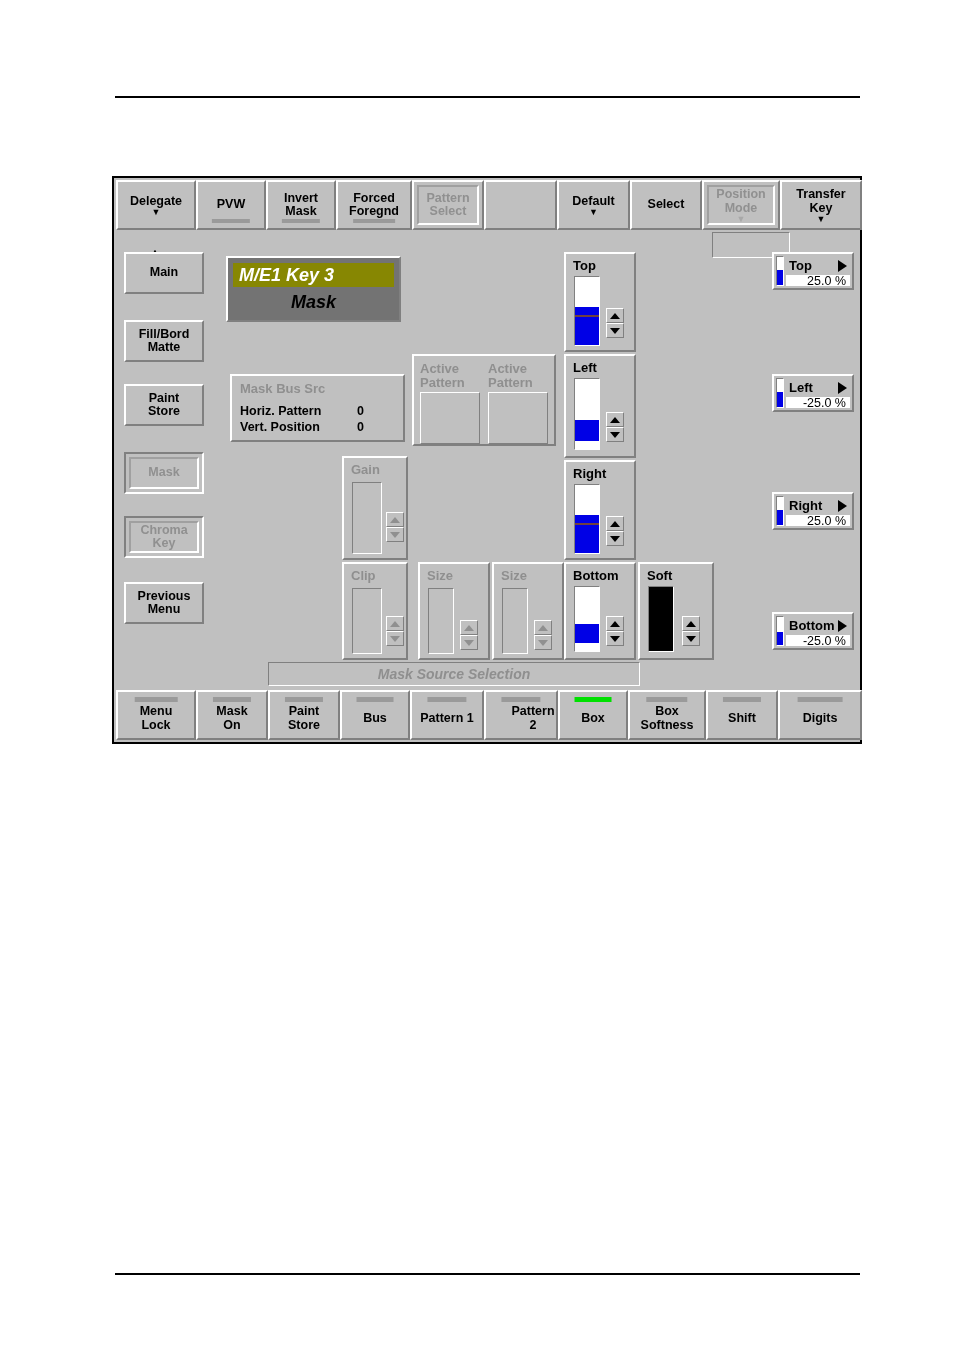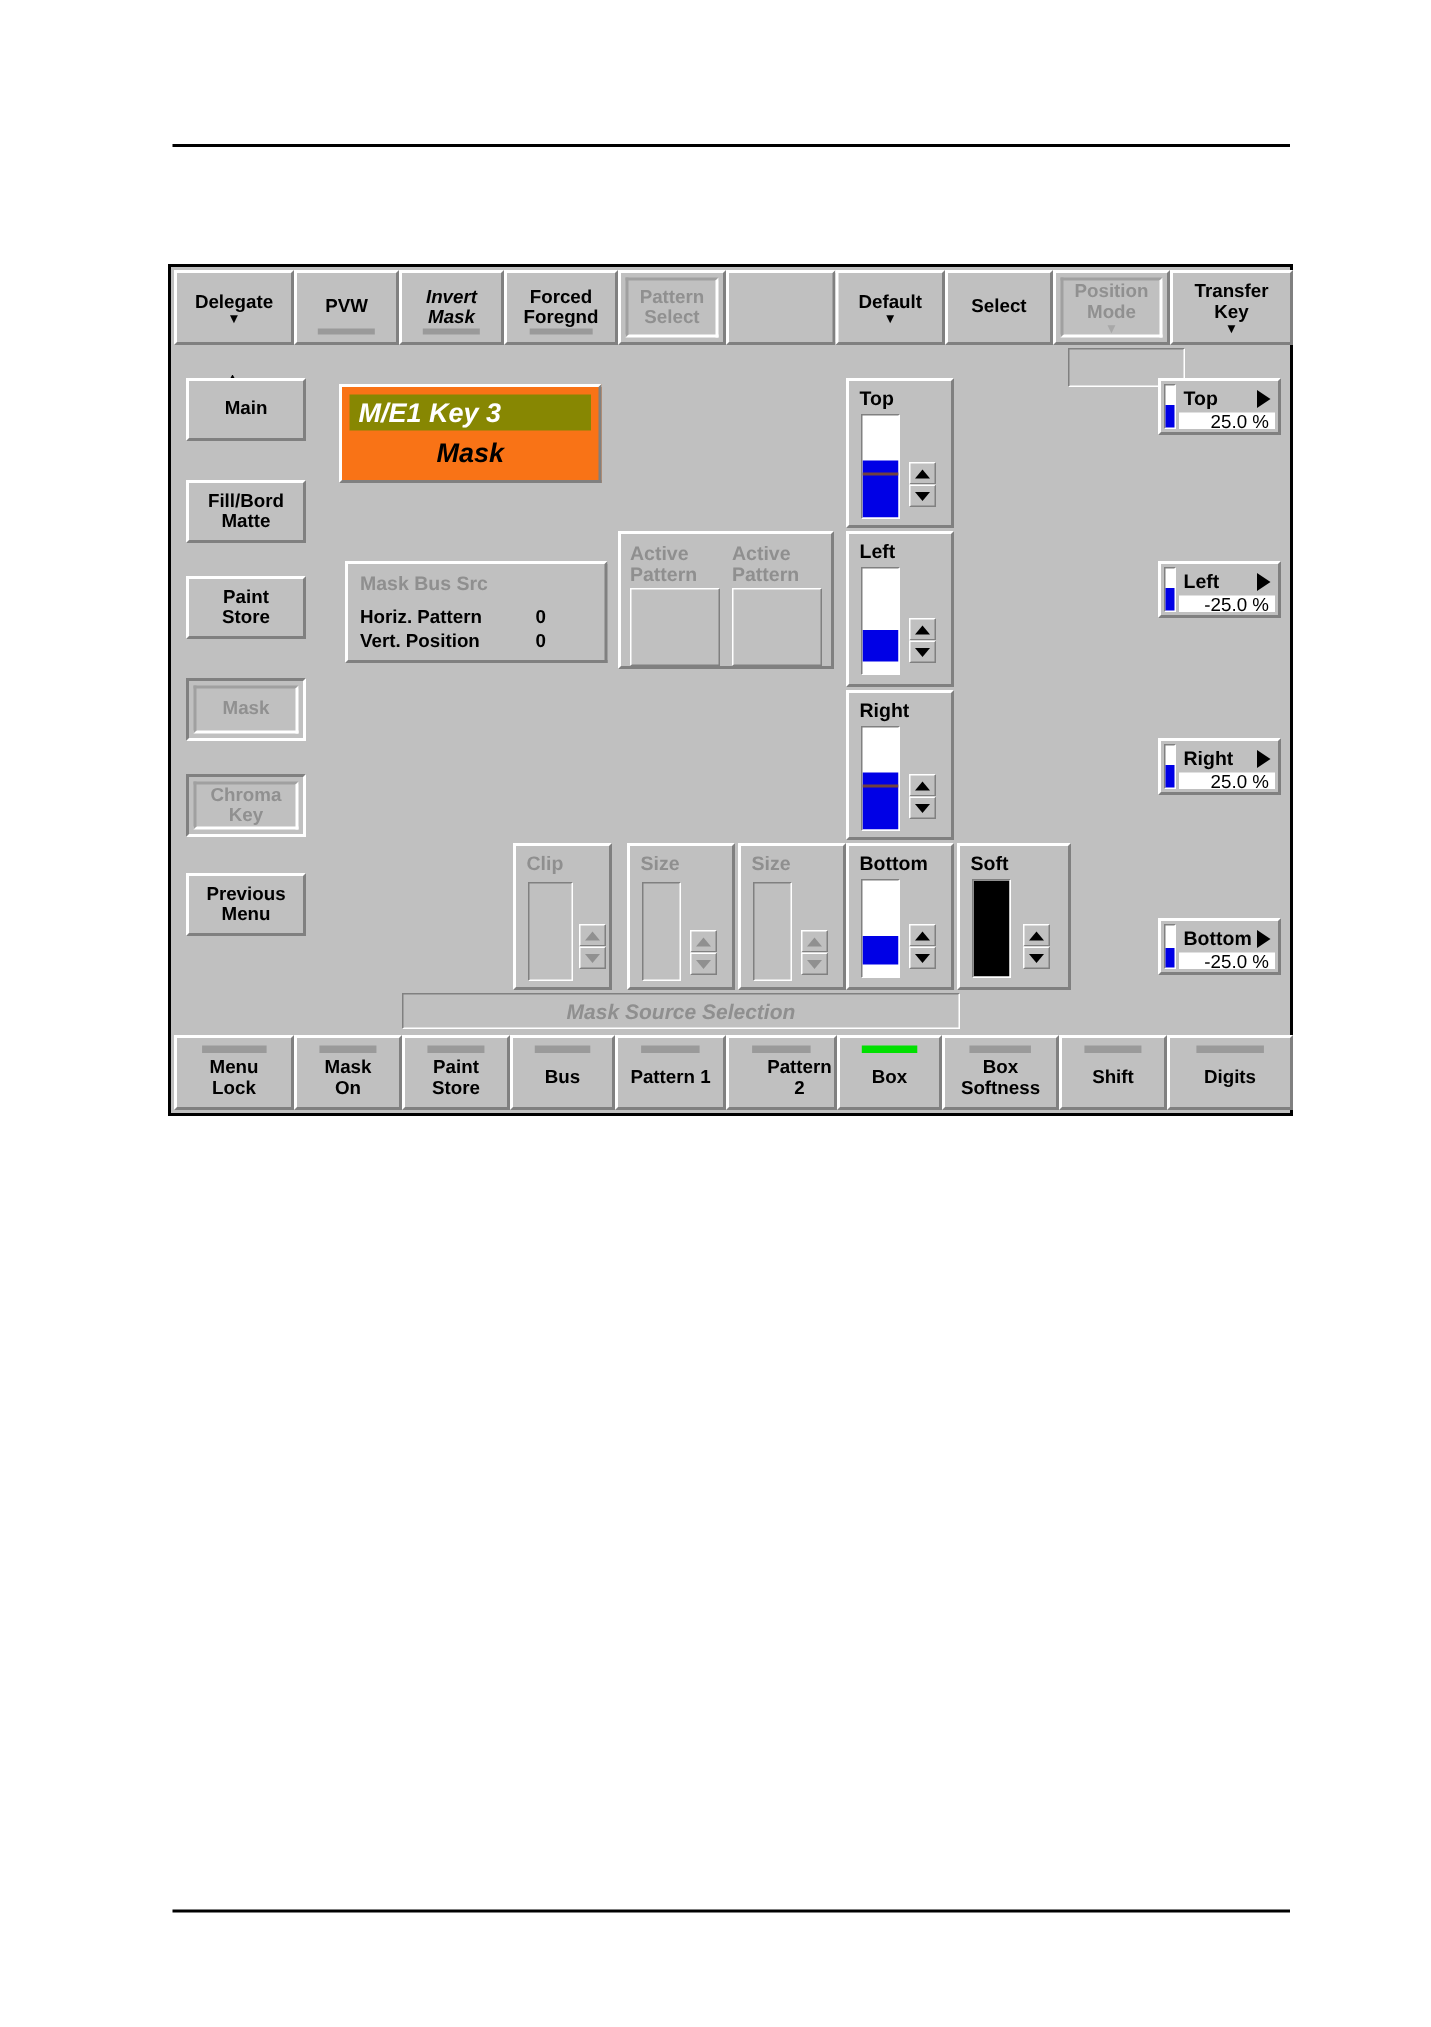--- a/index.html
+++ b/index.html
@@ -66,21 +66,21 @@
           text-align: center; position: relative; }
   .lbtn.dis { color: #909090; }
   .lbtn .innerframe { position: absolute; left: 3px; top: 3px; right: 3px; bottom: 3px;
                       border-top: 2px solid #a0a0a0; border-left: 2px solid #a0a0a0;
                       border-right: 2px solid #ffffff; border-bottom: 2px solid #ffffff; }
 
   .warn { position: absolute; left: 28px; top: 72px; width: 26px; height: 24px; }
 
   
   .titlebox { position: absolute; left: 112px; top: 78px; width: 175px; height: 66px;
-              background: #f97316; box-sizing: border-box; }
+              background: #737373; box-sizing: border-box; }
   .titlebanner { position: absolute; left: 5px; top: 5px; right: 5px; height: 24px;
                  background: #878702; color: #ffffff; font-style: italic; font-weight: bold;
                  font-size: 18px; display: flex; align-items: center; padding-left: 6px;
                  box-sizing: border-box; }
   .titlesub { position: absolute; left: 5px; top: 30px; right: 5px; height: 28px;
               color: #000; font-style: italic; font-weight: bold; font-size: 18px;
               display: flex; align-items: center; justify-content: center; }
 
   
   .mbs { position: absolute; left: 116px; top: 196px; width: 175px; height: 68px;
@@ -167,21 +167,21 @@
 
     <div class="hdrrow" id="hdrrow">
         <div class="hdrbtn" style="width: 80px; flex: 0 0 80px;">
           <span class="lbl">Delegate</span>
           <div class="caret">▼</div>
         </div>
         <div class="hdrbtn" style="width: 70px; flex: 0 0 70px;">
           <span class="lbl">PVW</span>
           <div class="underbar"></div>
         </div>
-        <div class="hdrbtn" style="width: 70px; flex: 0 0 70px; font-style: italic;">
+        <div class="hdrbtn" style="width: 70px; flex: 0 0 70px;">
           <span class="lbl">Invert<br>Mask</span>
           <div class="underbar"></div>
         </div>
         <div class="hdrbtn" style="width: 76px; flex: 0 0 76px;">
           <span class="lbl">Forced<br>Foregnd</span>
           <div class="underbar"></div>
         </div>
         <div class="hdrbtn dis" style="width: 72px; flex: 0 0 72px;">
           <div class="innerframe"></div>
           <span class="lbl">Pattern<br>Select</span>
@@ -255,20 +255,32 @@
       <div class="apcell" style="left:6px; top:6px;">
         <div class="aplbl">Active<br>Pattern</div>
         <div class="apbox out1"></div>
       </div>
       <div class="apcell" style="left:74px; top:6px;">
         <div class="aplbl">Active<br>Pattern</div>
         <div class="apbox out1"></div>
       </div>
     </div>
 
+    <div class="grp out" style="left:228px; top:278px; width:66px; height:104px;">
+      <div class="glabel dis">Gain</div>
+      <div class="trough dis in1" style="left:8px; top:24px; width:30px; height:72px;"></div>
+      <div class="spin" style="left:42px; top:54px;">
+        <div class="spinbtn out1">
+            <span class="tri up dis"></span>
+          </div>
+        <div class="spinbtn out1">
+            <span class="tri down dis"></span>
+          </div>
+      </div>
+    </div>
 
     <div class="grp out" style="left:228px; top:384px; width:66px; height:98px;">
       <div class="glabel dis">Clip</div>
       <div class="trough dis in1" style="left:8px; top:24px; width:30px; height:66px;"></div>
       <div class="spin" style="left:42px; top:52px;">
         <div class="spinbtn out1">
             <span class="tri up dis"></span>
           </div>
         <div class="spinbtn out1">
             <span class="tri down dis"></span>

